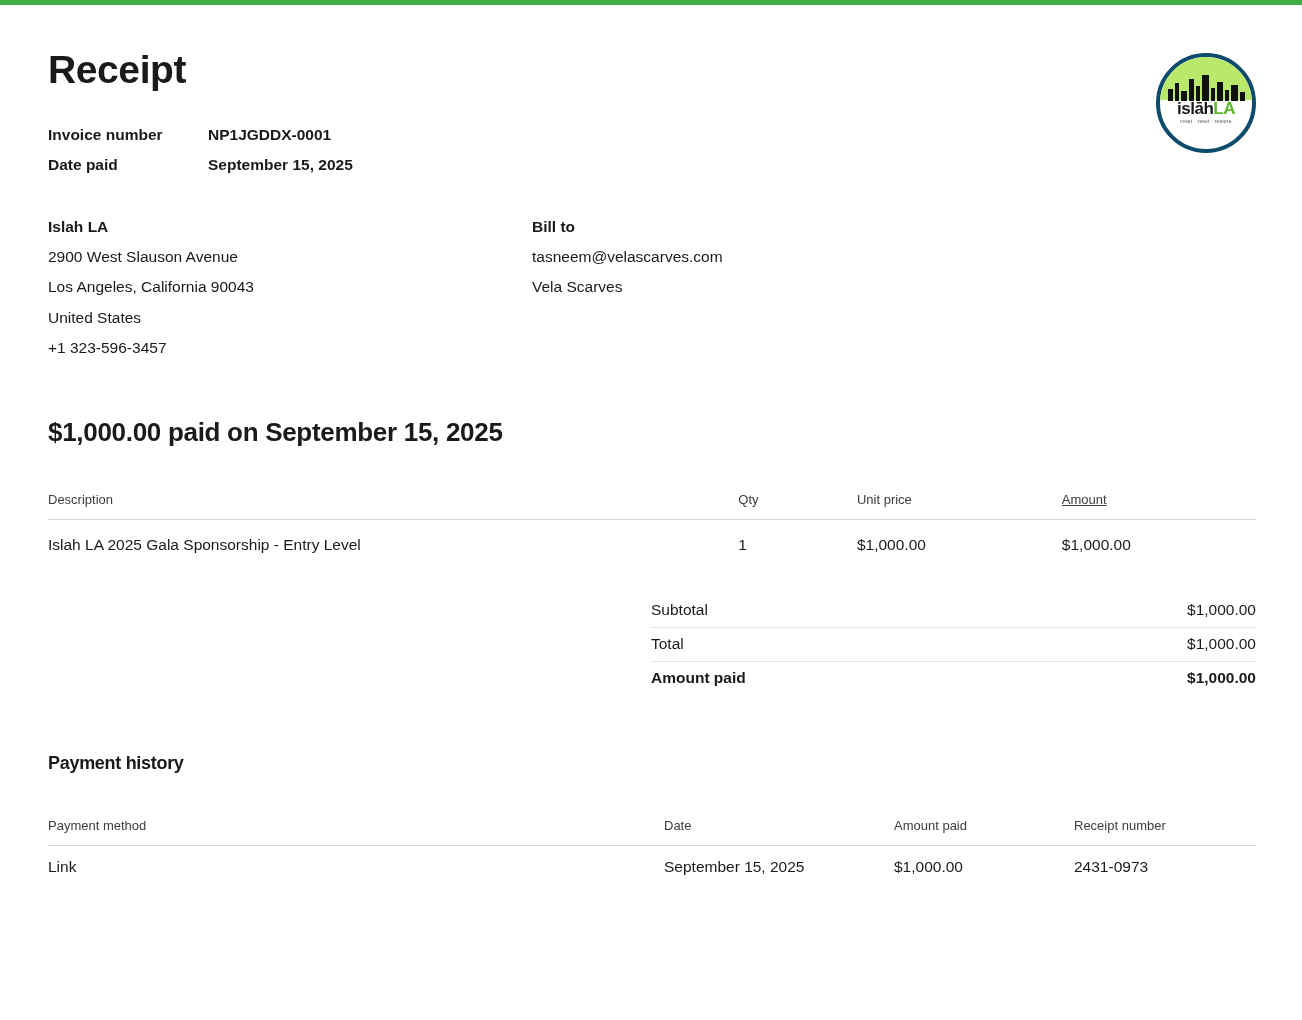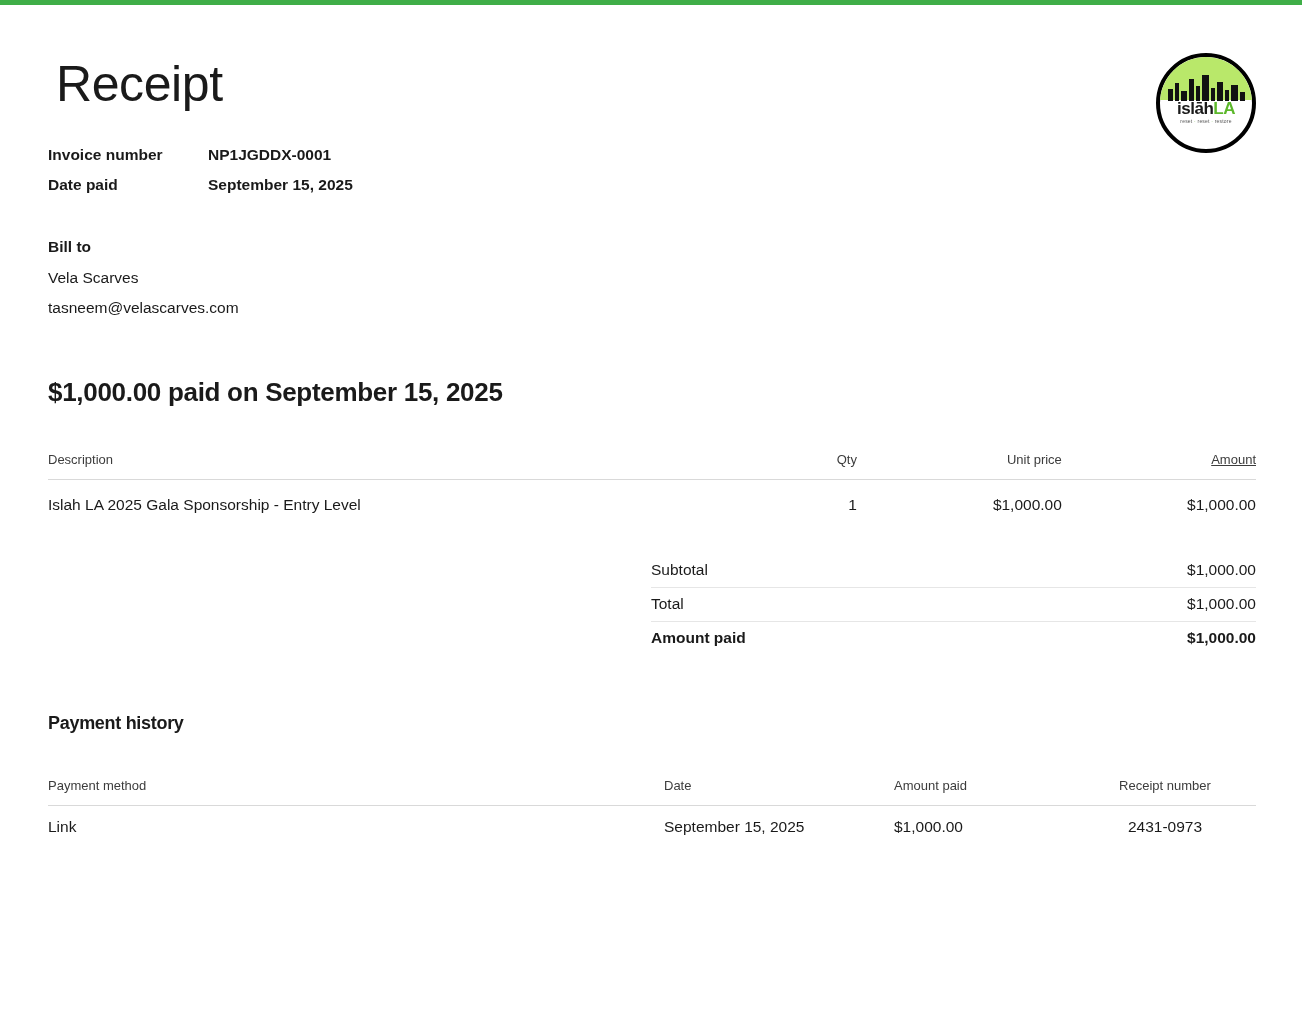--- a/index.html
+++ b/index.html
@@ -32,34 +32,34 @@
     margin-left: 48px;
     margin-right: 46px;
   }
 
   
   .header-row {
     position: relative;
     padding-top: 44px;
   }
   .doc-title {
-    font-size: 50px;
-    font-weight: normal;
+    font-size: 39px;
+    font-weight: bold;
     letter-spacing: -0.4px;
-    margin: 8px;
+    margin: 0;
     line-height: 1.1;
   }
   .logo {
     position: absolute;
     top: 48px;
     right: 0;
     width: 92px;
     height: 92px;
     border-radius: 50%;
-    border: 4px solid #000000;
+    border: 4px solid #0c4a6e;
     background: #ffffff;
     overflow: hidden;
   }
   .logo .sky {
     position: absolute;
     left: 0; right: 0; top: 0;
     height: 47%;
     background: #b9e86a;
   }
   .logo .skyline {
@@ -137,21 +137,21 @@
     margin-top: 44px;
   }
   .items th {
     font-size: 13px;
     font-weight: normal;
     color: #3c3c3c;
     padding: 0 0 12px 0;
     text-align: left;
     border-bottom: 1px solid #d9d9d9;
   }
-  .items th.num, .items td.num { text-align: right; }
+  .items th.num, .items td.num { }
   .items td {
     font-size: 15.5px;
     padding: 16px 0 18px 0;
   }
   .col-desc { width: 640px; }
   .col-qty  { width: 110px; }
   .col-unit { width: 190px; }
   .col-amt  { width: 180px; text-decoration: underline; }
 
   
@@ -185,21 +185,21 @@
     margin-top: 44px;
   }
   .history th {
     font-size: 13px;
     font-weight: normal;
     color: #3c3c3c;
     padding: 0 0 12px 0;
     text-align: left;
     border-bottom: 1px solid #d9d9d9;
   }
-  .history th.right, .history td.right { text-align: center; }
+  .history th.right, .history td.right { text-align: left; }
   .history td {
     font-size: 15.5px;
     padding: 12px 0 0 0;
   }
   .h-col-method { width: 616px; }
   .h-col-date   { width: 230px; }
   .h-col-amount { width: 180px; }
   .h-col-receipt{ width: 182px; }
 </style>
 </head>
@@ -247,23 +247,30 @@
         <div class="meta-value">NP1JGDDX-0001</div>
       </div>
       <div class="meta-row">
         <div class="meta-label">Date paid</div>
         <div class="meta-value">September 15, 2025</div>
       </div>
     </div>
 
     <div class="addresses">
       <div class="addr-col">
+        <div class="addr-title">Islah LA</div>
+        <div class="addr-line">2900 West Slauson Avenue</div>
+        <div class="addr-line">Los Angeles, California 90043</div>
+        <div class="addr-line">United States</div>
+        <div class="addr-line">+1 323-596-3457</div>
+      </div>
+      <div class="addr-col">
         <div class="addr-title">Bill to</div>
+        <div class="addr-line">tasneem@velascarves.com</div>
         <div class="addr-line">Vela Scarves</div>
-        <div class="addr-line">tasneem@velascarves.com</div>
       </div>
     </div>
 
     <div class="paid-headline">$1,000.00 paid on September 15, 2025</div>
 
     <table class="items">
       <thead>
         <tr>
           <th class="col-desc">Description</th>
           <th class="col-qty num">Qty</th>

